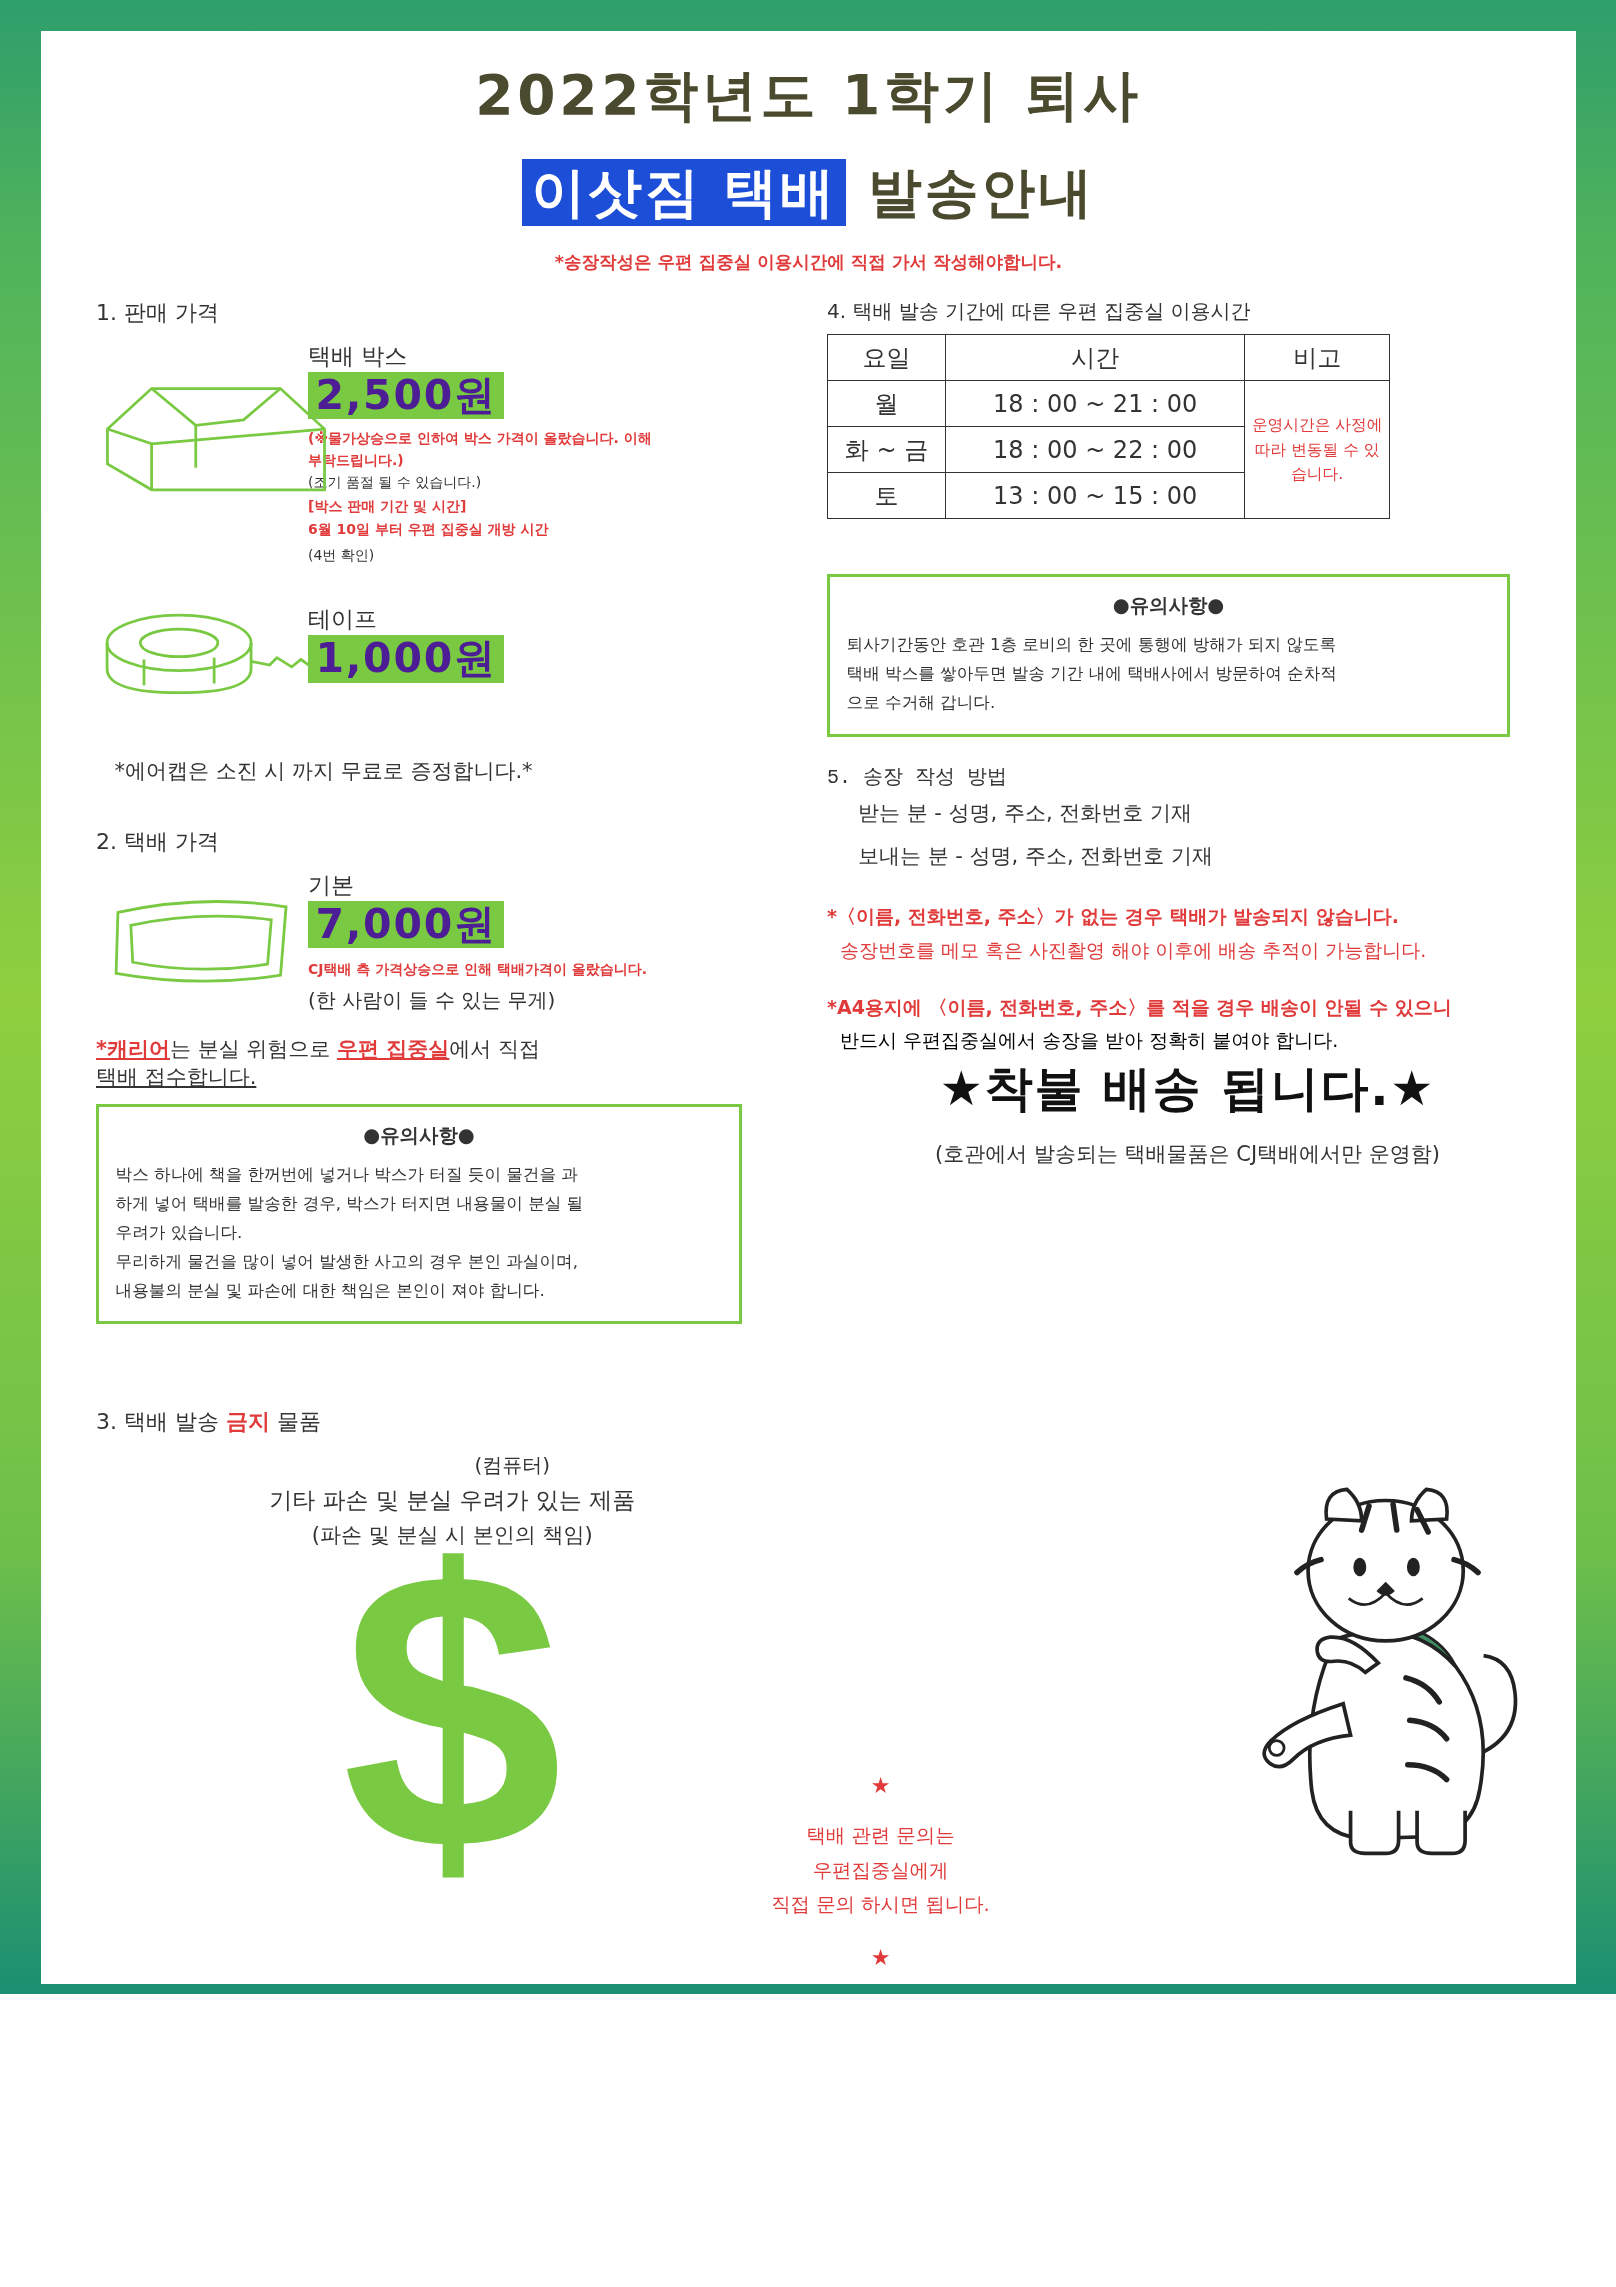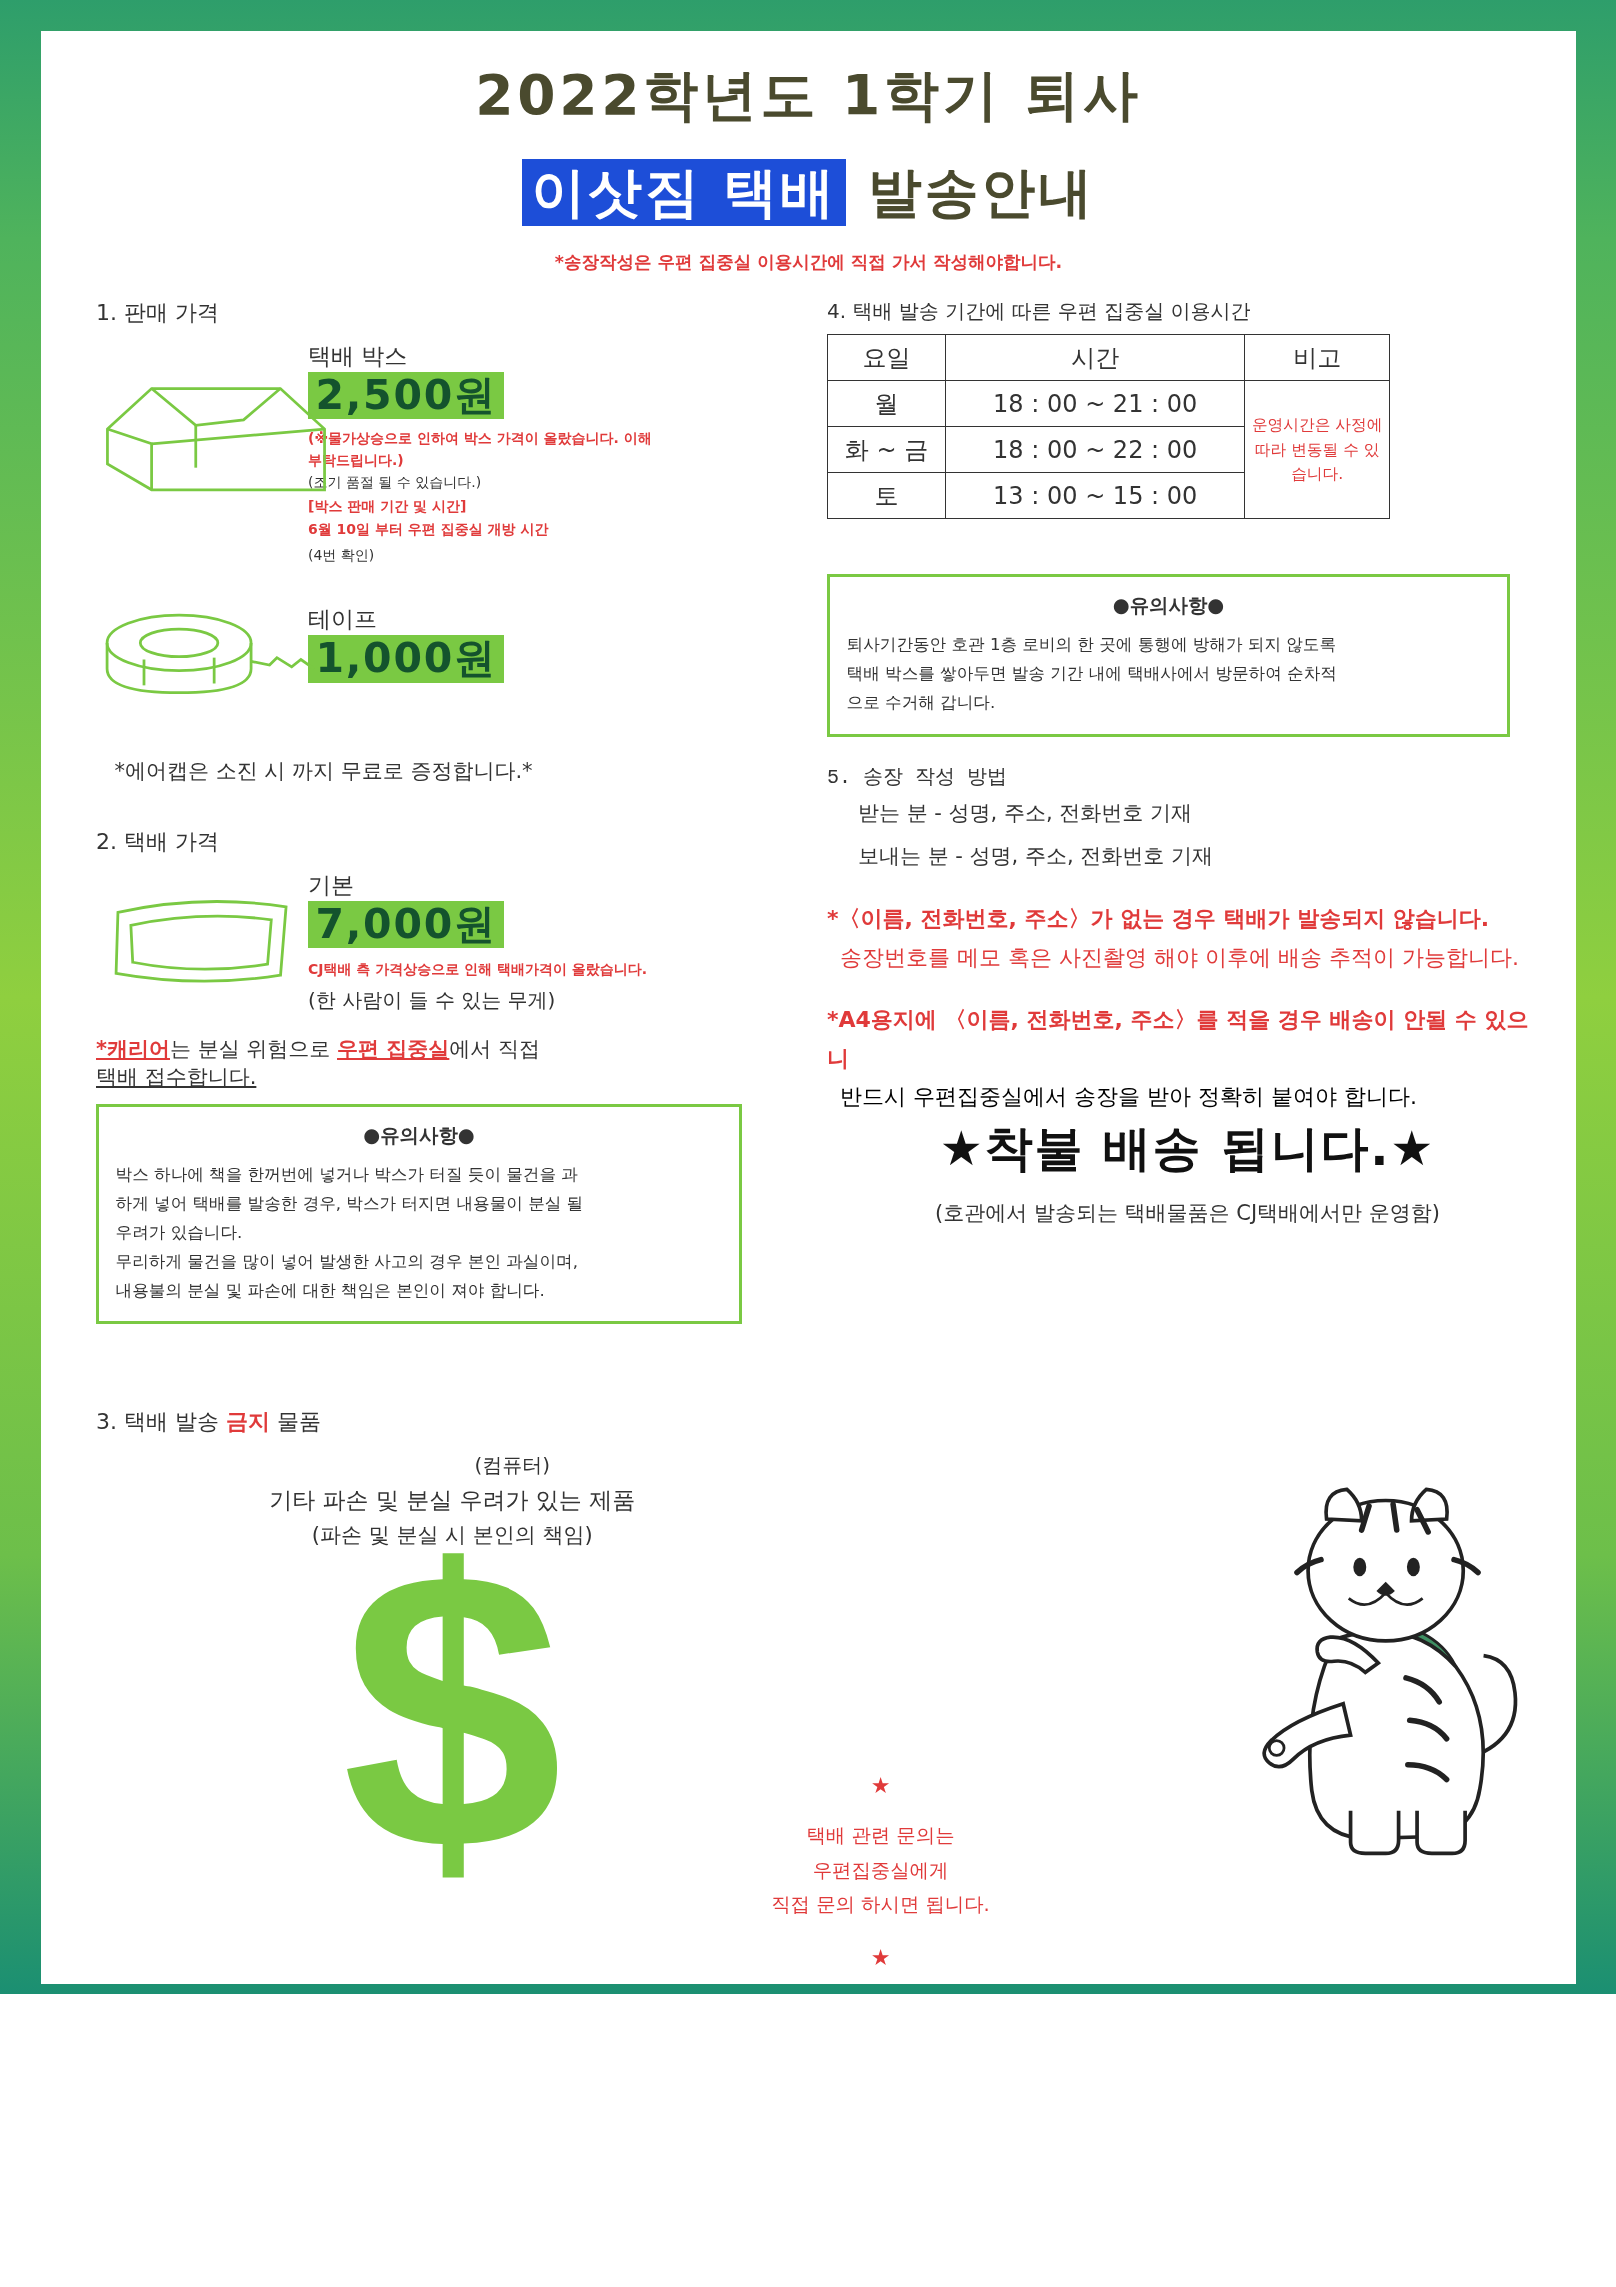--- a/index.html
+++ b/index.html
@@ -98,21 +98,21 @@
     margin-top: 13px;
     min-height: 138px;
   }
   .label-plain {
     font-size: 23px;
     color: #333;
   }
   .price {
     font-size: 41px;
     font-weight: bold;
-    color: #14532d;
+    color: #4c1d95;
     background: #7ac943;
     display: inline-block;
     padding: 0 7.4px;
     letter-spacing: 1.8px;
     line-height: 1.15;
   }
   .tiny-red {
     color: #e03a3a;
     font-size: 14px;
     font-weight: bold;
@@ -180,21 +180,21 @@
   
   .ship-list {
     font-size: 21px;
     color: #333;
     line-height: 1.8;
     margin-left: 31px;
     margin-top: 5.5px;
   }
   .red-note {
     color: #e03a3a;
-    font-size: 22px;
+    font-size: 19px;
     line-height: 1.75;
     margin-top: 24px;
     font-weight: bold;
   }
   .red-note .sub {
     color: #333;
     font-weight: normal;
   }
   .big-star-line {
     font-size: 48px;

